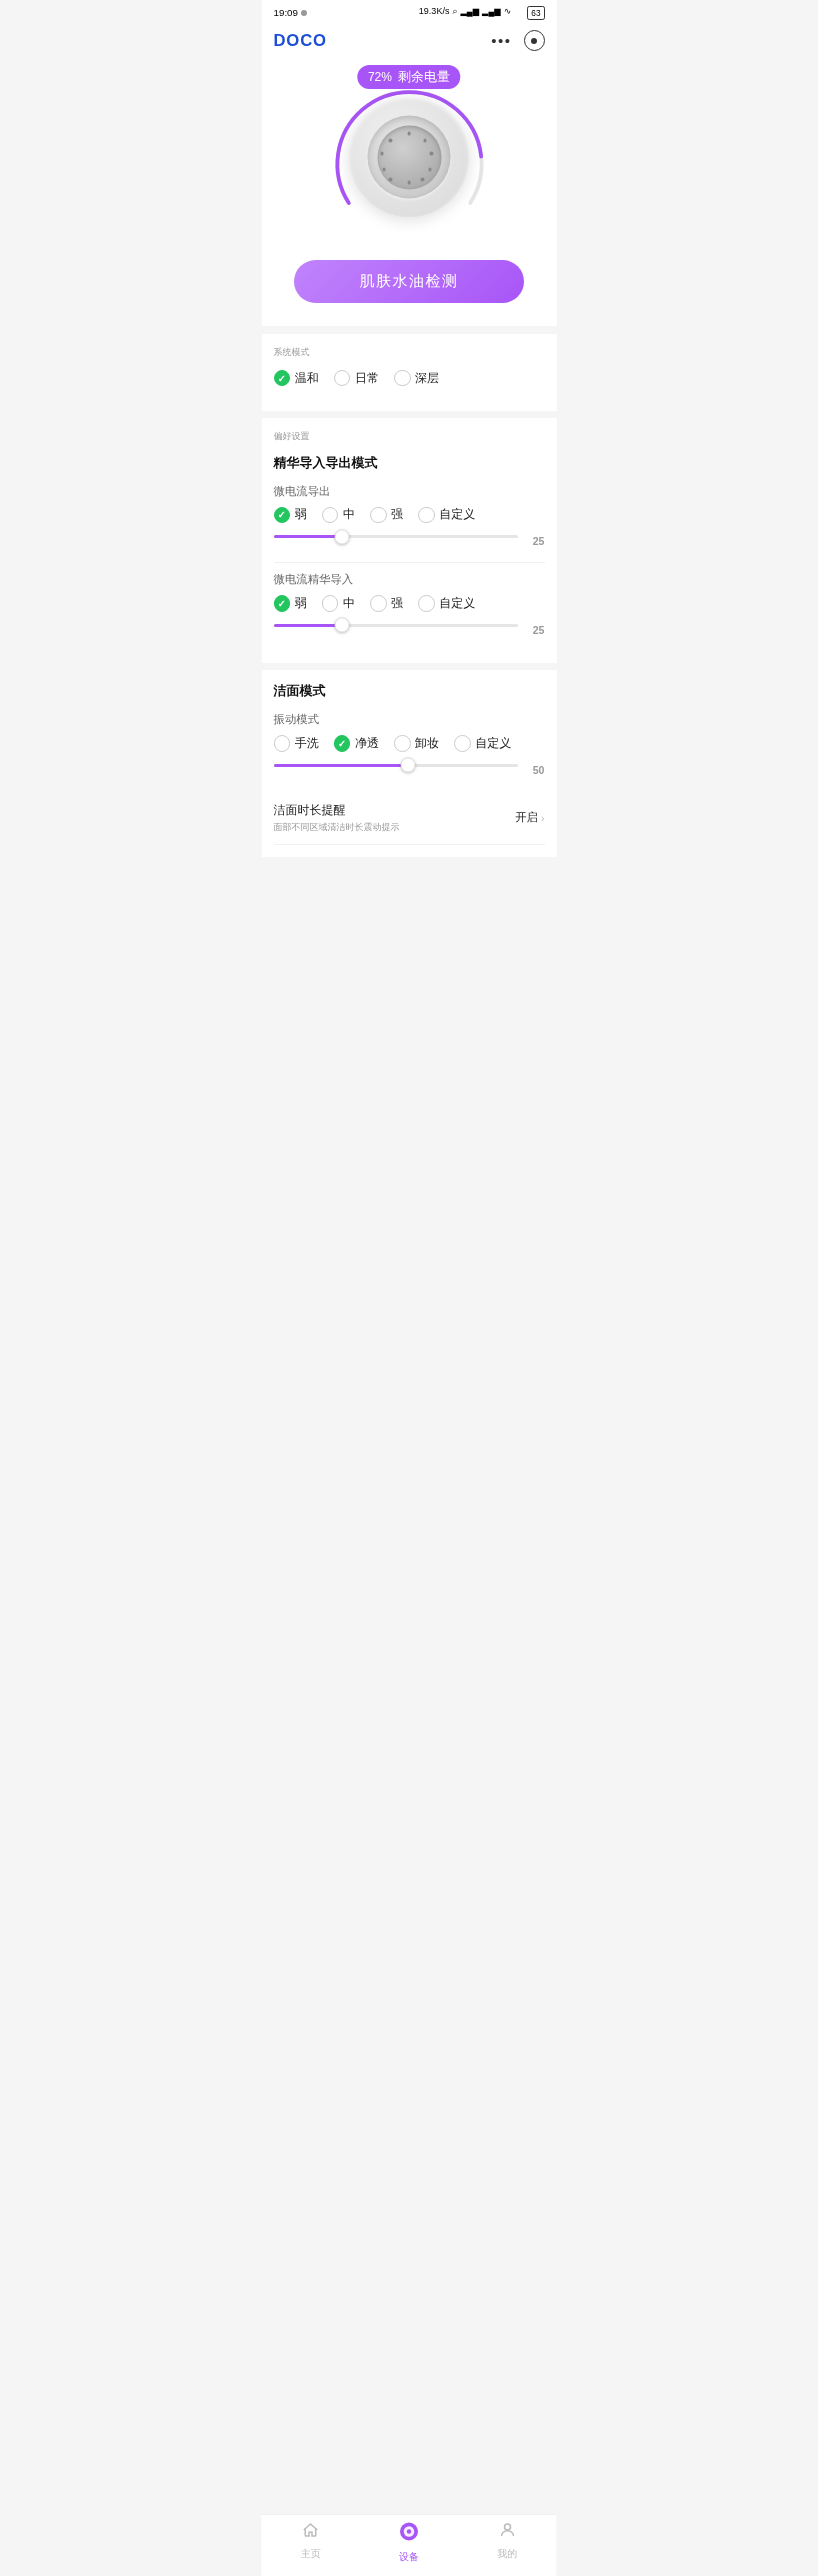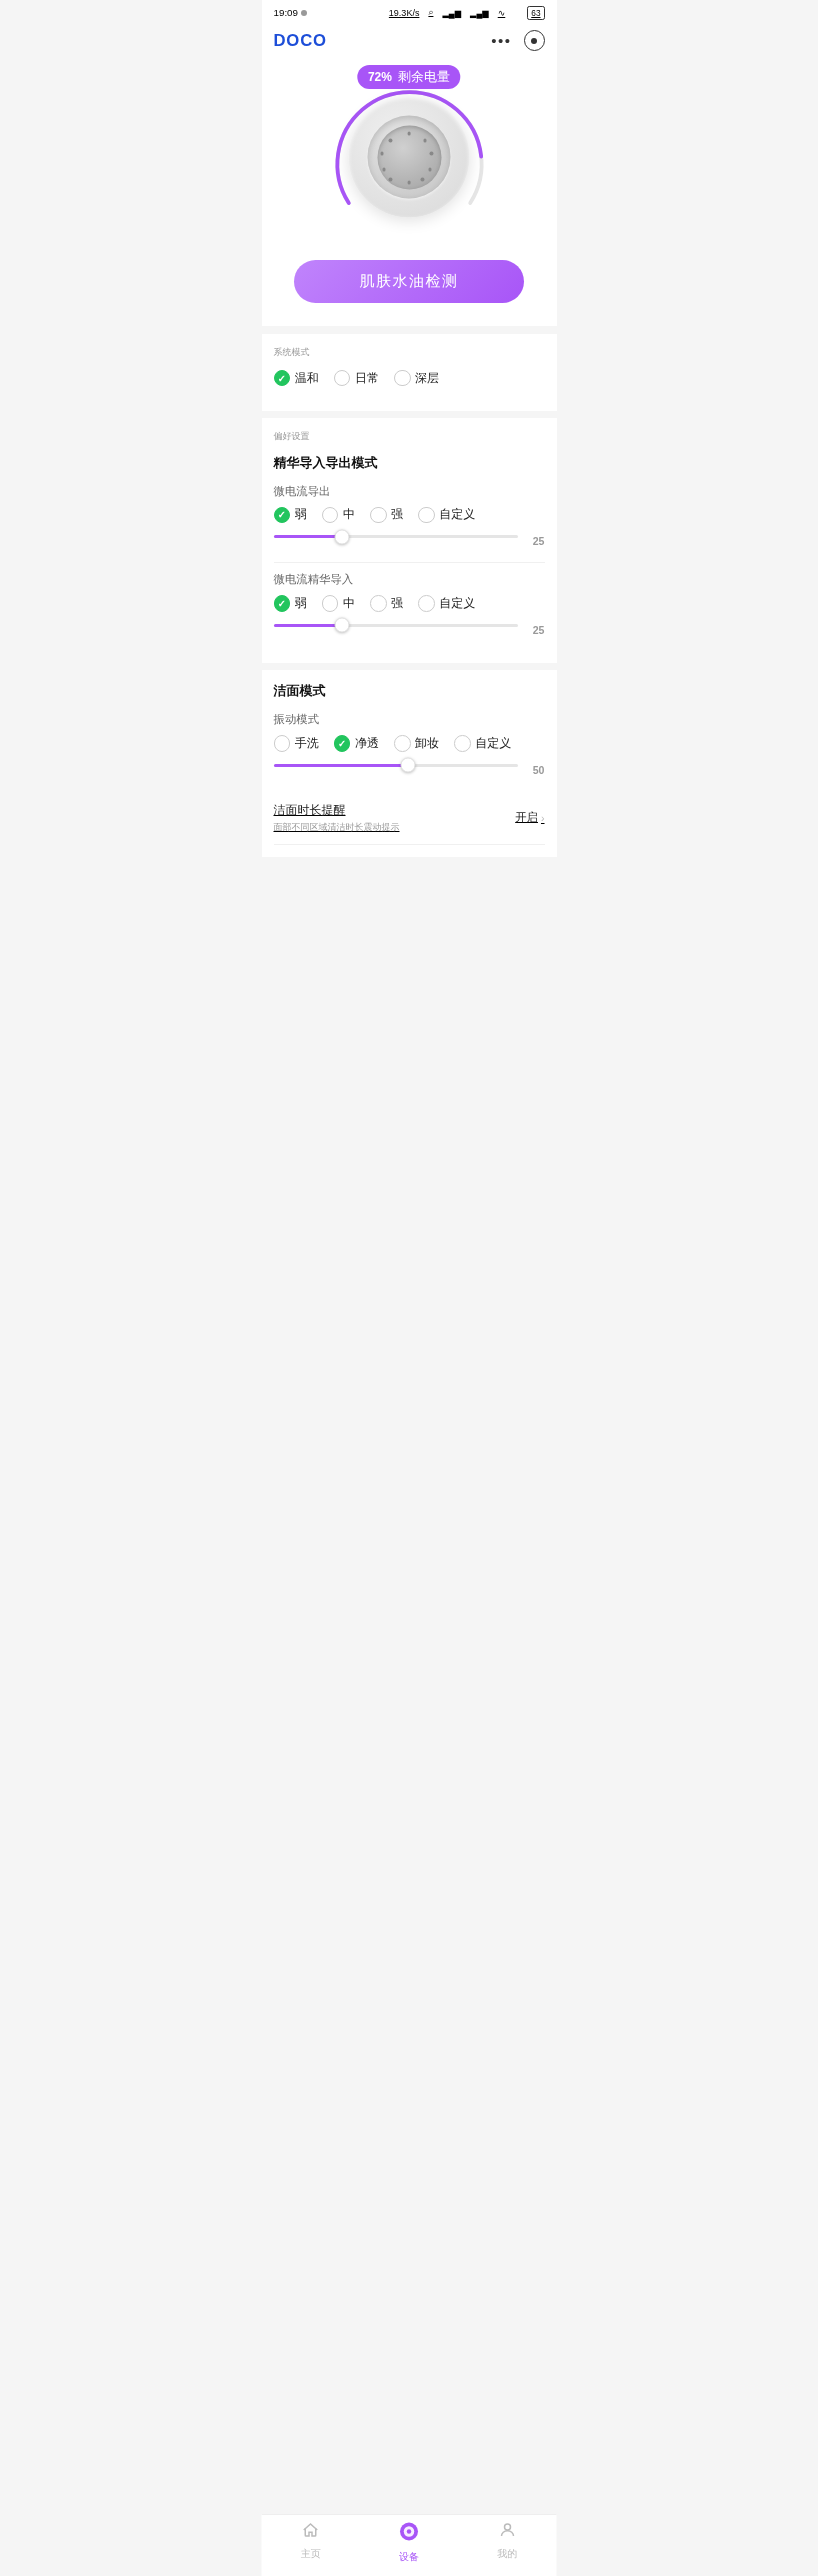--- a/index.html
+++ b/index.html
@@ -17,21 +17,21 @@
     .status-bar {
       display: flex;
       justify-content: space-between;
       align-items: center;
       padding: 6px 12px 3px;
       background: #fff;
       font-size: 9.8px;
       font-weight: 500;
     }
     .status-left { display: flex; align-items: center; gap: 3px; }
-    .status-right { display: flex; align-items: center; gap: 9px; font-size: 9px; text-decoration: underline; }
+    .status-right { display: flex; align-items: flex-start; gap: 3px; font-size: 9px; }
 
     
     .top-bar {
       display: flex;
       justify-content: space-between;
       align-items: center;
       padding: 7.6px 12px 7.6px;
       background: #fff;
     }
     .logo {
@@ -83,21 +83,21 @@
       left: 50%;
       transform: translateX(-50%);
       background: #a855f7;
       color: #fff;
       border-radius: 15px;
       padding: 3px 10.6px;
       font-size: 11.4px;
       white-space: nowrap;
       z-index: 10;
     }
-    .battery-percent { font-weight: 700; font-size: 12px; }
+    .battery-percent { font-weight: 400; font-size: 12px; }
 
     
     .device-circle {
       position: absolute;
       top: 50%; left: 50%;
       transform: translate(-50%, -50%);
       width: 121px; height: 121px;
       background: radial-gradient(circle at 40% 35%, #f0f0f0, #d8d8d8);
       border-radius: 50%;
       box-shadow: 0 3px 15px rgba(0,0,0,0.12), inset 0 1.5px 4.5px rgba(255,255,255,0.8);
@@ -257,21 +257,20 @@
       margin-bottom: 6px;
     }
 
     
     .settings-row {
       display: flex;
       justify-content: space-between;
       align-items: center;
       padding: 10.6px 0;
       border-bottom: 0.8px solid #f0f0f0;
-      text-decoration: underline;
     }
     .settings-row-left { }
     .settings-row-title {
       font-size: 12px;
       color: #222;
       font-weight: 500;
     }
     .settings-row-sub {
       font-size: 9px;
       color: #999;

